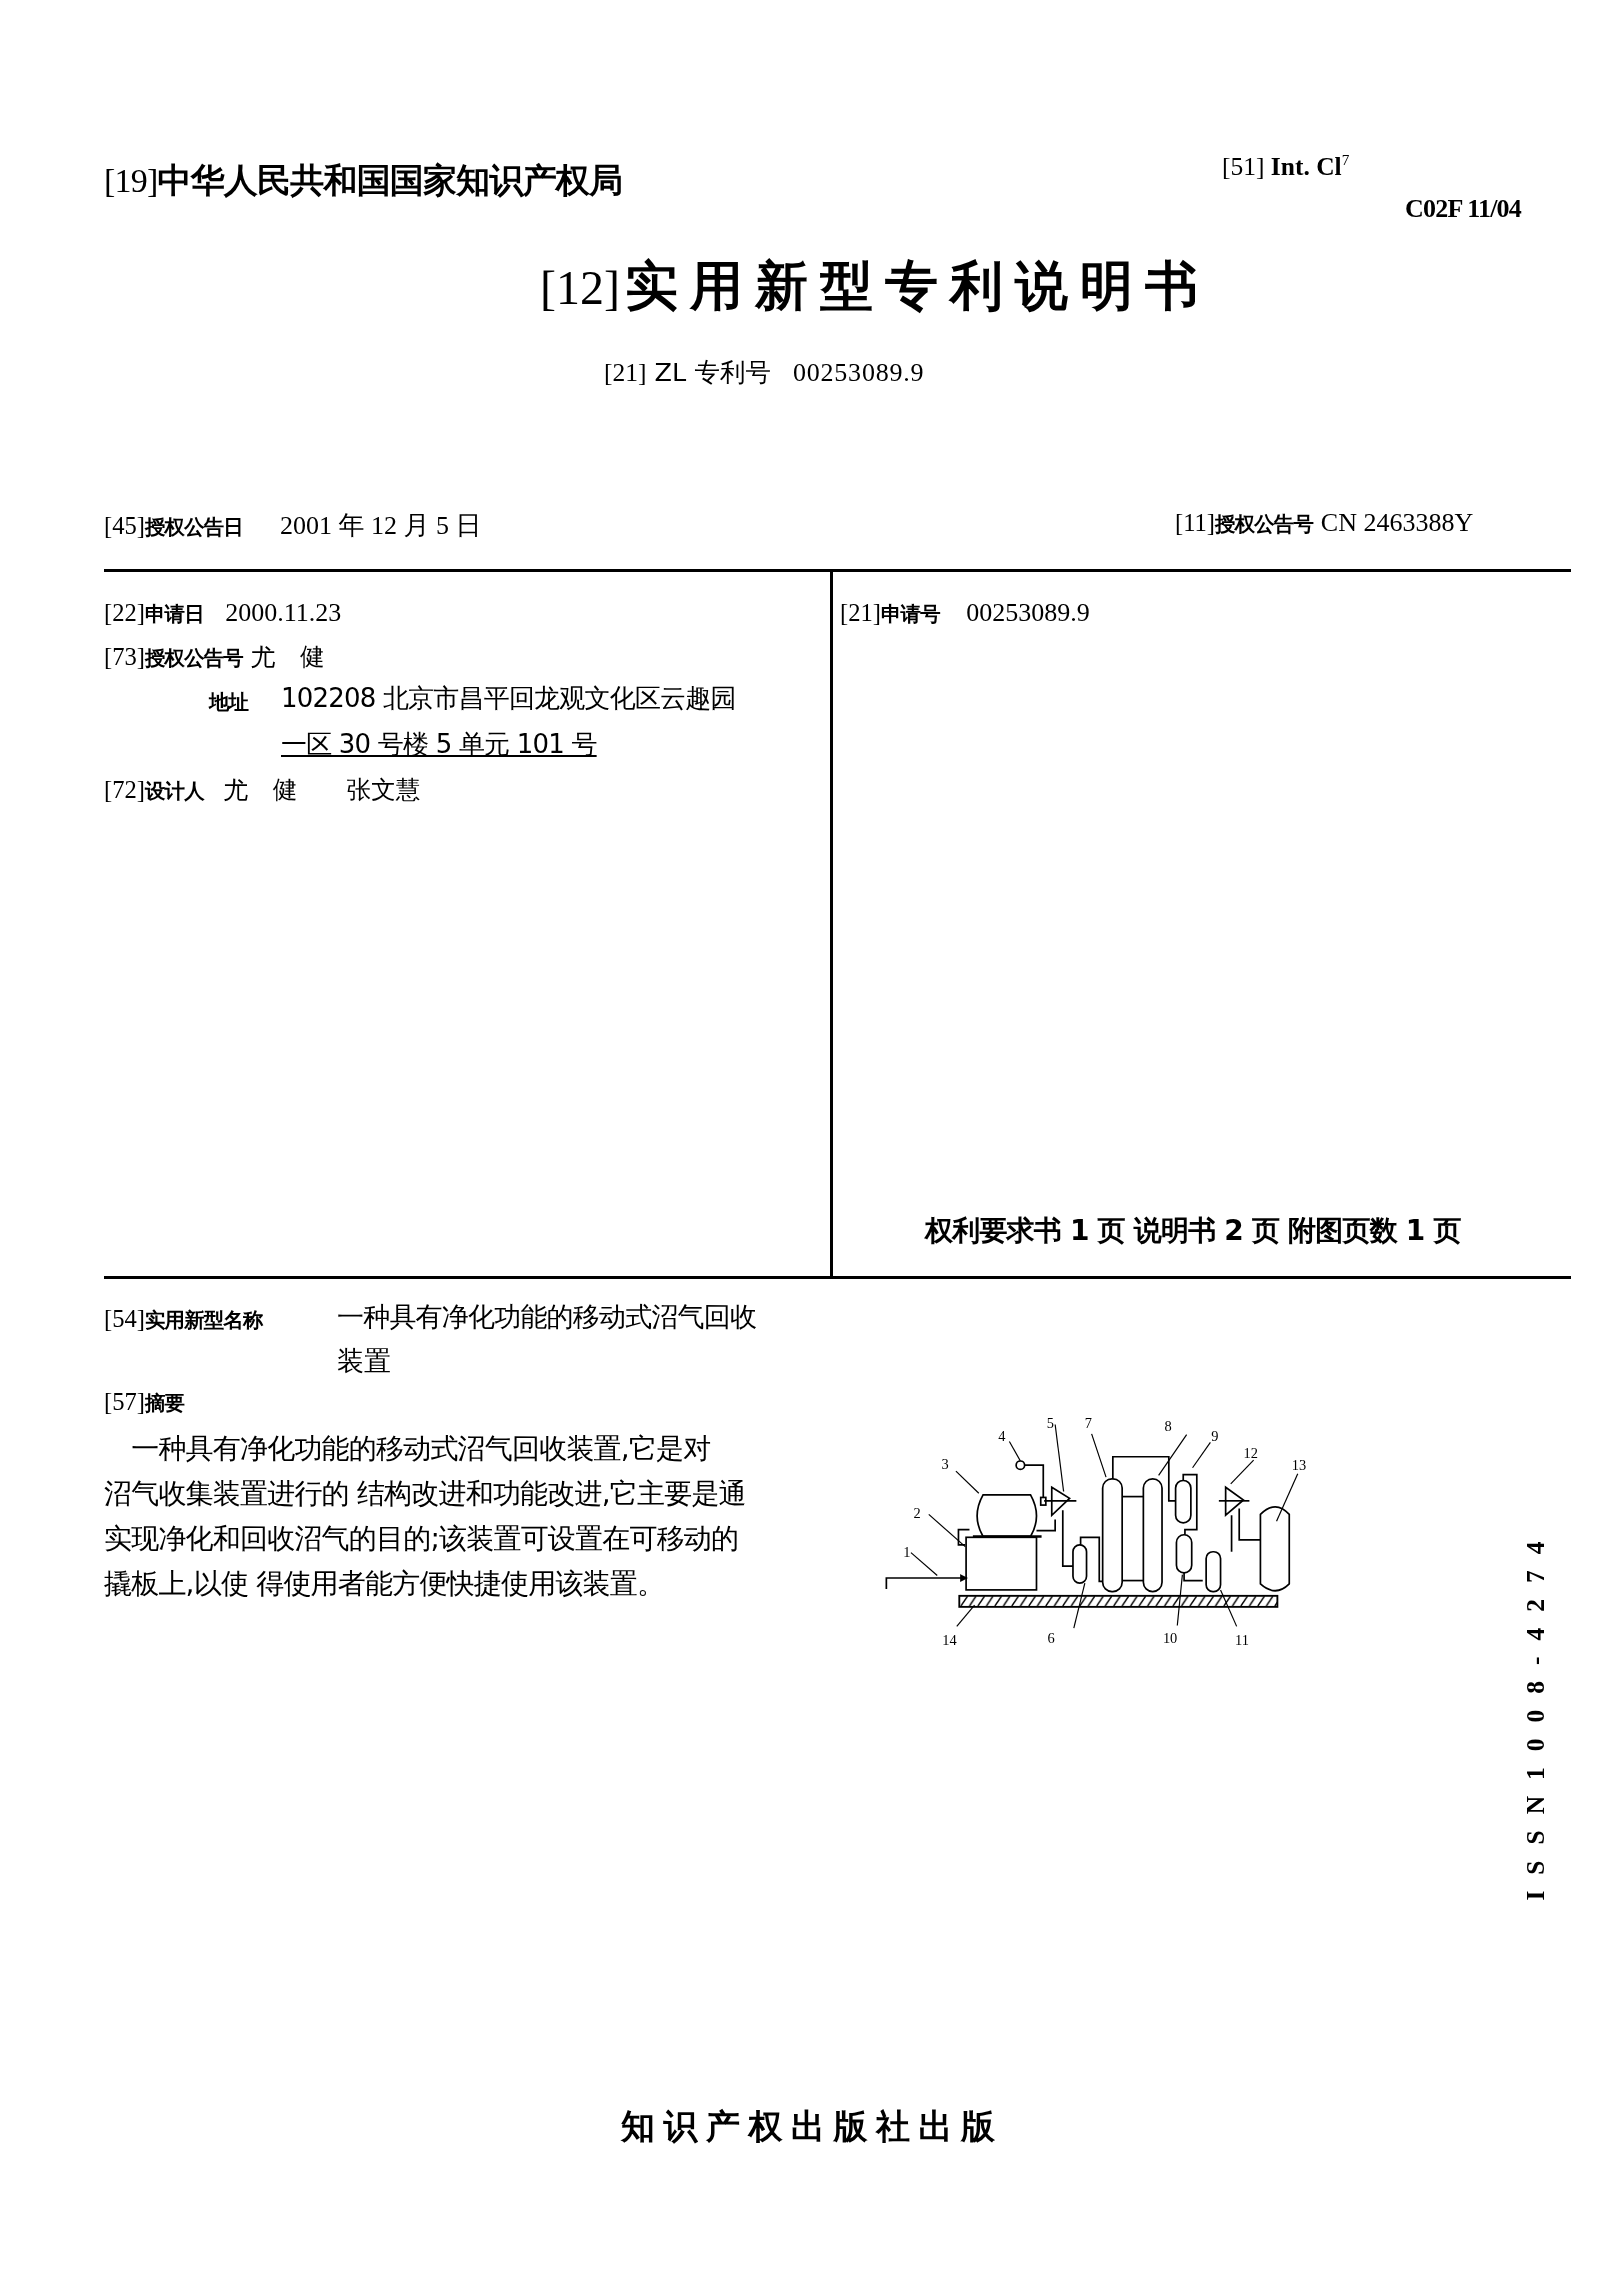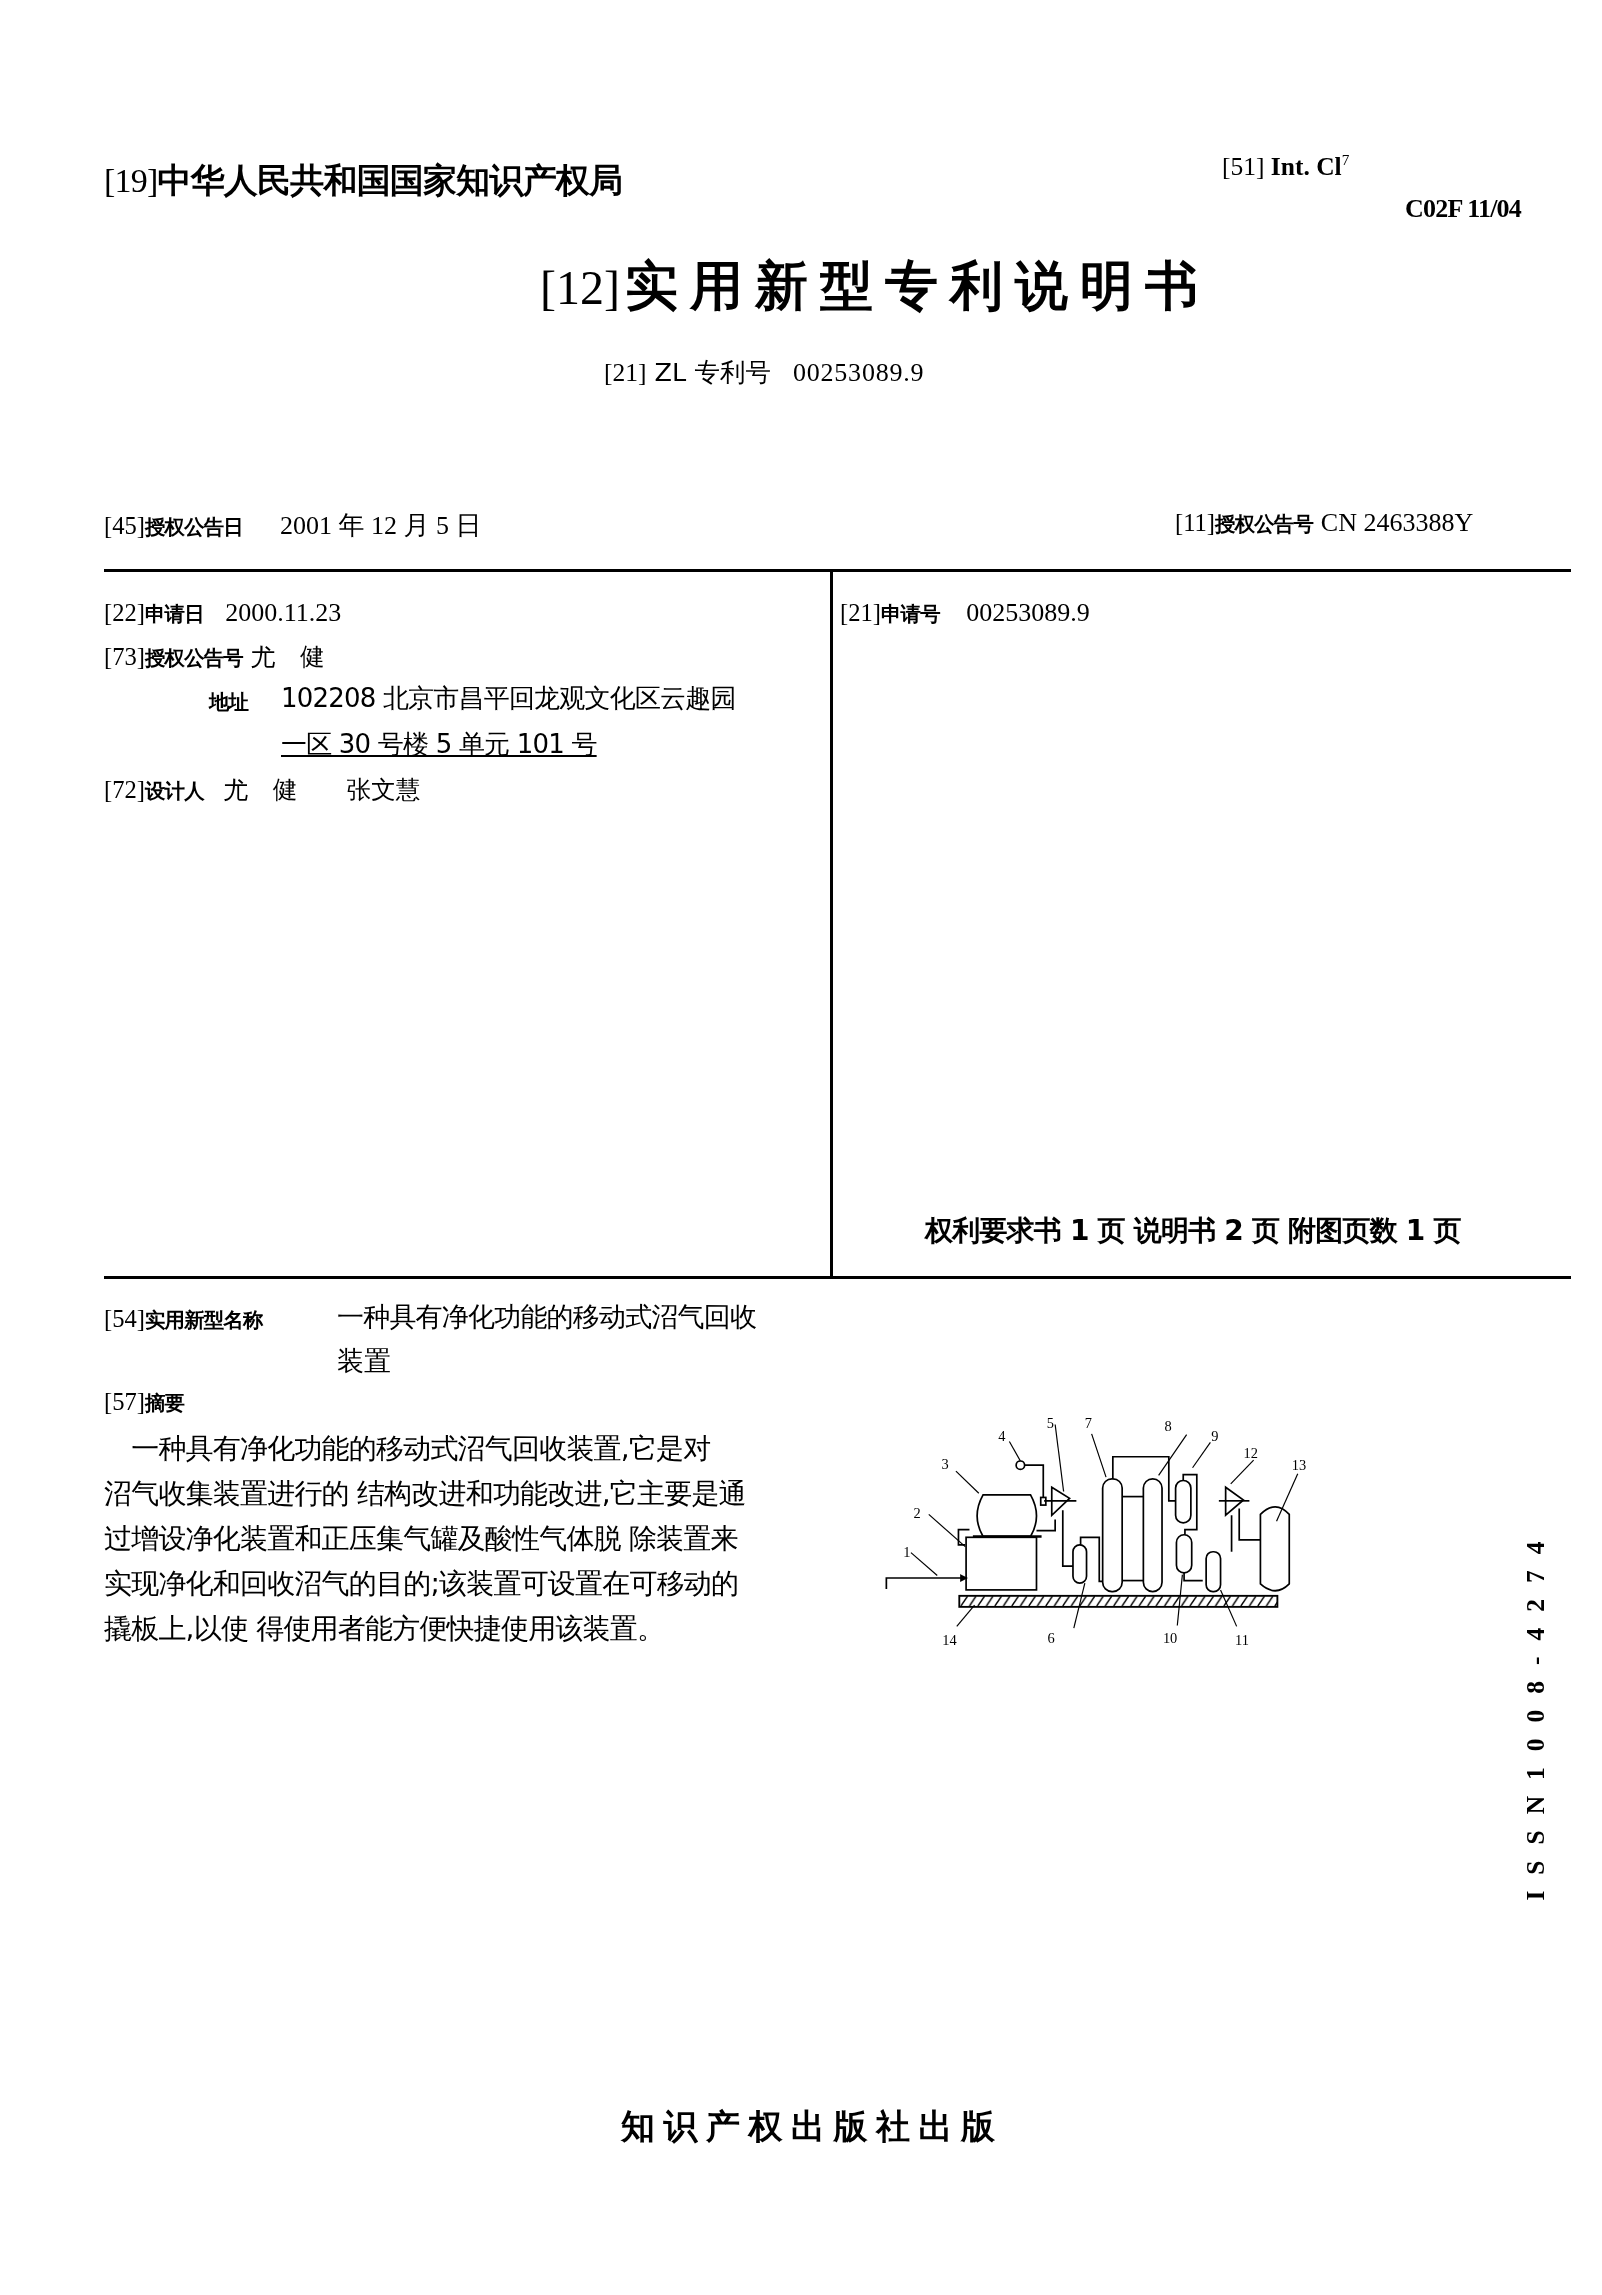--- a/index.html
+++ b/index.html
@@ -127,21 +127,20 @@
 </div>
 <div class="abs" id="utitle1">一种具有净化功能的移动式沼气回收</div>
 <div class="abs" id="utitle2">装置</div>
 
 <div class="abs meta" id="abstract-lbl">
   <span class="tag">[57]</span><span class="lbl">摘要</span>
 </div>
 <div id="abstract">
   <span class="line">　一种具有净化功能的移动式沼气回收装置,它是对</span>
   <span class="line">沼气收集装置进行的 结构改进和功能改进,它主要是通</span>
-  <span class="line">过增设净化装置和正压集气罐及酸性气体脱 除装置来</span>
   <span class="line">实现净化和回收沼气的目的;该装置可设置在可移动的</span>
   <span class="line">撬板上,以使 得使用者能方便快捷使用该装置。</span>
 </div>
 
 <svg id="diagram" viewBox="0 0 560 300" xmlns="http://www.w3.org/2000/svg">
   <defs>
     <pattern id="hatch" width="10" height="14" patternUnits="userSpaceOnUse">
       <line x1="2" y1="14" x2="10" y2="2" stroke="#000" stroke-width="1.6"></line>
     </pattern>
   </defs>

